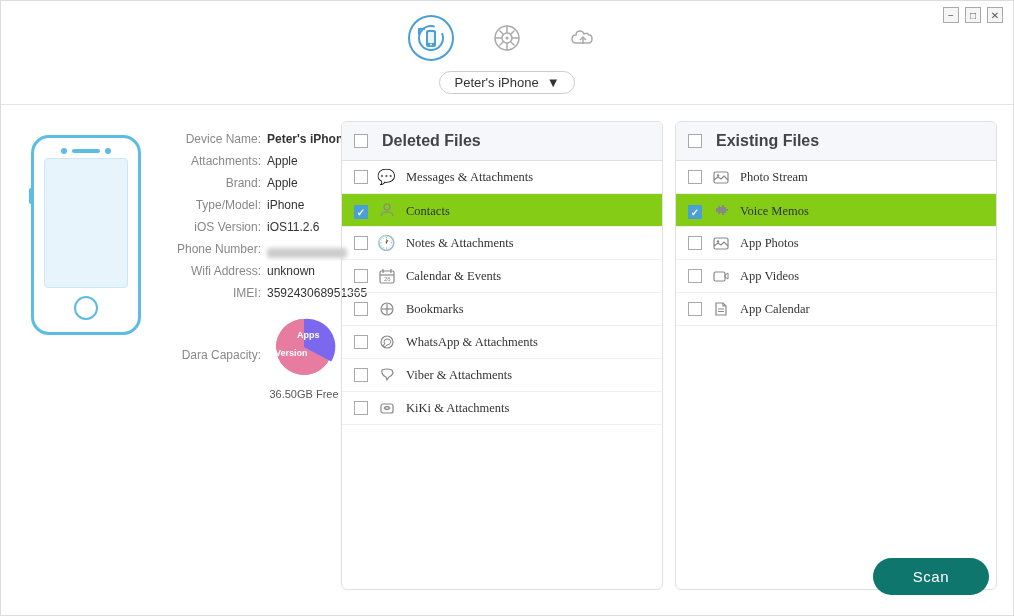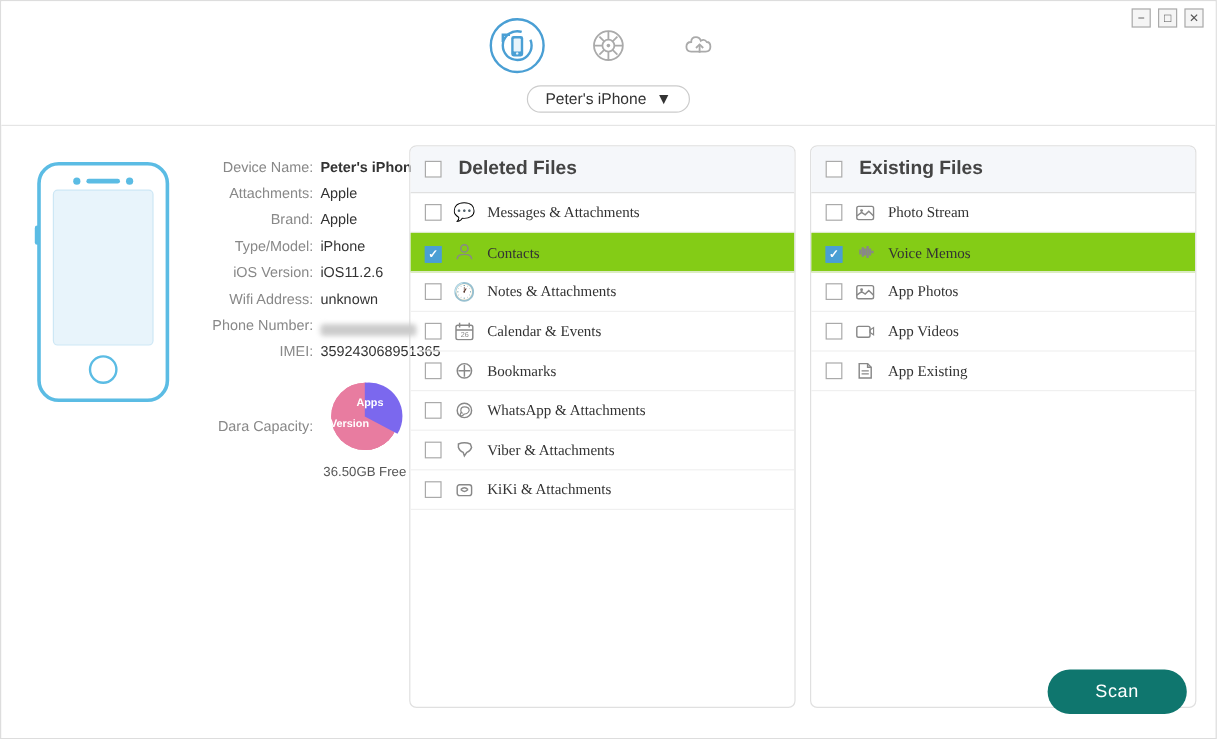--- a/index.html
+++ b/index.html
@@ -387,26 +387,26 @@
       </div>
       <div class="info-row">
         <span class="info-label">Type/Model:</span>
         <span class="info-value">iPhone</span>
       </div>
       <div class="info-row">
         <span class="info-label">iOS Version:</span>
         <span class="info-value">iOS11.2.6</span>
       </div>
       <div class="info-row">
+        <span class="info-label">Phone Number:</span>
+        <span class="phone-blur"></span>
+      </div>
+      <div class="info-row">
         <span class="info-label">Wifi Address:</span>
         <span class="info-value">unknown</span>
-      </div>
-      <div class="info-row">
-        <span class="info-label">Phone Number:</span>
-        <span class="phone-blur"></span>
       </div>
       <div class="info-row">
         <span class="info-label">IMEI:</span>
         <span class="info-value">359243068951365</span>
       </div>
 
       <div class="capacity-row">
         <span class="info-label">Dara Capacity:</span>
         <div>
           <div class="pie-container">
@@ -569,20 +569,20 @@
       <div class="file-item">
         <div class="file-item-check"></div>
         <div class="file-item-icon">
           <svg width="16" height="16" viewBox="0 0 16 16" fill="none">
             <path d="M3 2 L10 2 L13 5 L13 14 L3 14 Z" stroke="#888" stroke-width="1.2" fill="none"></path>
             <path d="M10 2 L10 5 L13 5" stroke="#888" stroke-width="1.2" fill="none"></path>
             <line x1="5" y1="8" x2="11" y2="8" stroke="#888" stroke-width="1"></line>
             <line x1="5" y1="10.5" x2="11" y2="10.5" stroke="#888" stroke-width="1"></line>
           </svg>
         </div>
-        <span class="file-item-label">App Existing</span>
+        <span class="file-item-label">App Calendar</span>
       </div>
     </div>
 
   </div>
 </div>
 
 <button class="scan-btn">Scan</button>
 
 </body></html>

